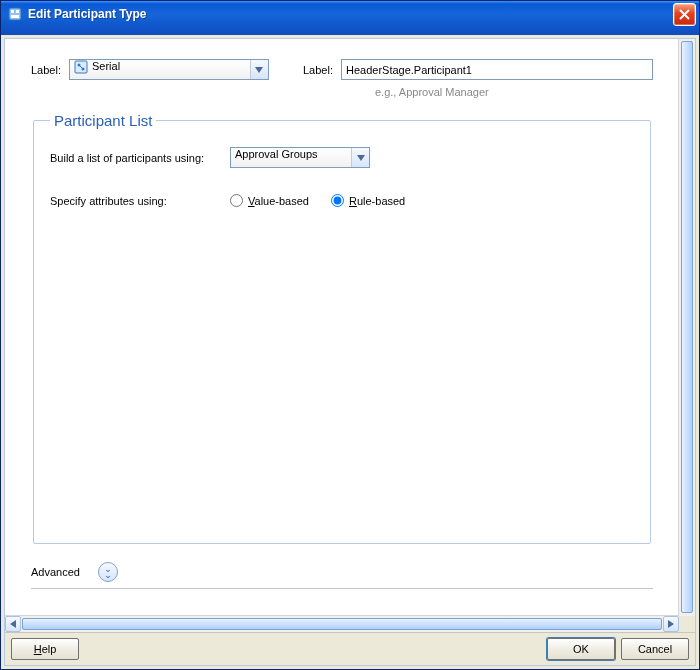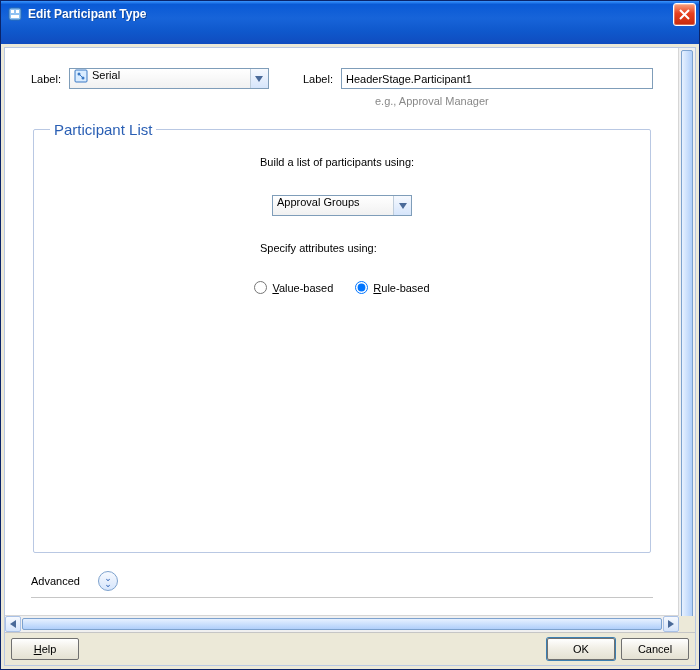--- a/index.html
+++ b/index.html
@@ -18,21 +18,21 @@
     box-sizing: border-box;
     display: flex;
     flex-direction: column;
     position: relative;
   }
   .titlebar {
     height: 26px;
     background: linear-gradient(to bottom, #3a95ff 0%, #0a5ad6 8%, #1764d9 40%, #0f58cc 70%, #104cbf 100%);
     display: flex;
     align-items: center;
-    padding: 0 3px 17px 6px;
+    padding: 0 3px 8px 6px;
     color: #fff;
     font-weight: bold;
     font-size: 12px;
   }
   .titlebar .app-icon {
     width: 16px;
     height: 16px;
     margin-right: 5px;
     display: inline-flex;
     align-items: center;
@@ -187,23 +187,22 @@
     padding: 18px 16px 16px 16px;
   }
   fieldset.group > legend {
     color: #2a5fb4;
     padding: 0 4px;
     font-size: 15px;
   }
   .form-row {
     display: flex;
     align-items: center;
-    gap: 27px;
+    gap: 16px;
     margin-bottom: 26px;
-    flex-direction: column;
   }
   .form-label {
     width: 164px;
     text-align: left;
   }
   .radio-group {
     display: flex;
     align-items: flex-start;
     gap: 22px;
   }

